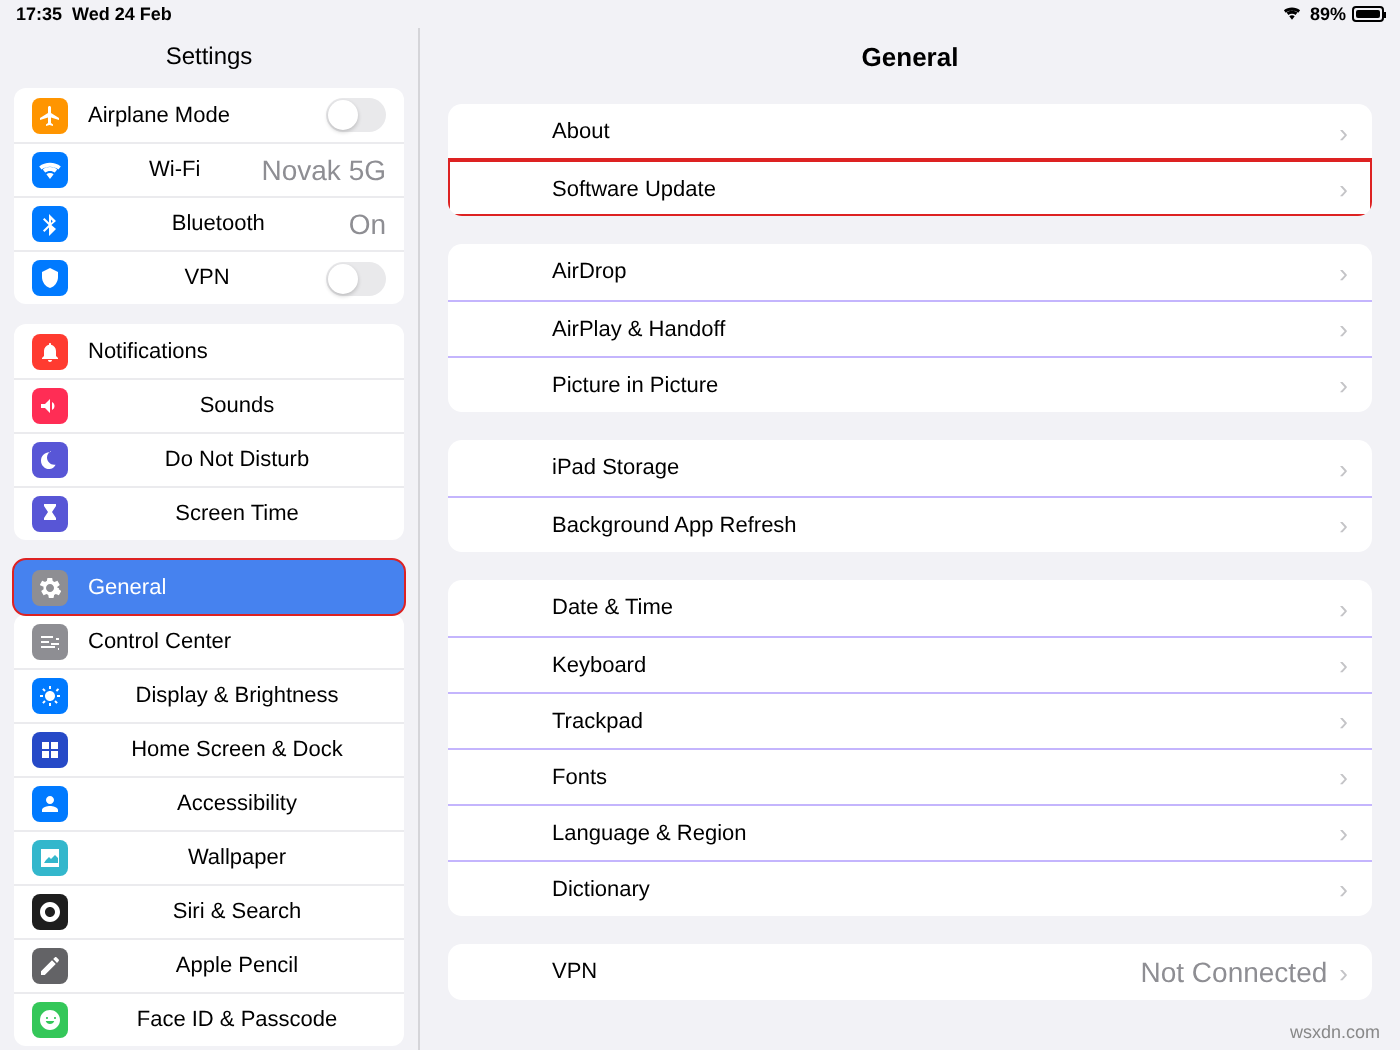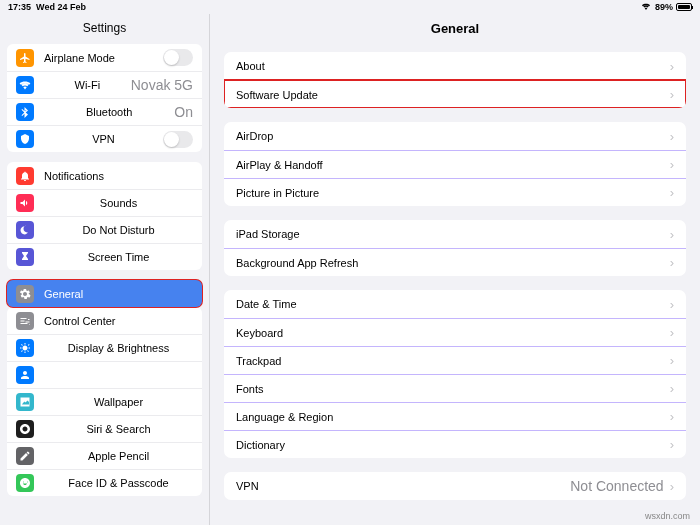--- a/index.html
+++ b/index.html
@@ -20,21 +20,21 @@
 .toggle::after { content: ''; position: absolute; width: 15px; height: 15px; background: #fff; border-radius: 50%; top: 1px; left: 1px; box-shadow: 0 1px 2px rgba(0,0,0,0.2); }
 .row.selected { background: #4682ef; }
 .row.selected .label { color: #fff; }
 .highlight-red { outline: 2px solid #d22; outline-offset: -1px; }
 .sidebar .highlight-red { border-radius: 6px; margin: 0 7px; }
 .detail { flex: 1; padding: 0 14px; overflow-y: auto; }
 .detail-title { text-align: center; font-weight: 700; font-size: 13px; padding: 7px 0 16px; }
 .dgroup { background: #fff; border-radius: 7px; margin-bottom: 14px; overflow: hidden; }
 .drow { display: flex; align-items: center; height: 28px; padding: 0 12px; font-size: 11px; }
 .drow + .drow { border-top: 1px solid #c4b5fd; }
-.drow .label { flex: 1; color: #000; }
+.drow .label { flex: 1; color: #000; margin-left: 40px; }
 .drow .value { color: #8e8e93; font-size: 14px; margin-right: 6px; }
 .chev { color: #c4c4c7; font-size: 13px; }
 .bat { display: inline-block; width: 16px; height: 8px; border: 1px solid #000; border-radius: 2px; position: relative; }
 .bat::after { content: ''; position: absolute; right: -2px; top: 2px; width: 1px; height: 3px; background: #000; }
 .bat-fill { position: absolute; left: 1px; top: 1px; bottom: 1px; width: 85%; background: #000; border-radius: 1px; }
 .watermark { position: absolute; bottom: 4px; right: 10px; font-size: 9px; color: #888; text-align: right; }
 </style>
 </head>
 <body>
 
@@ -149,25 +149,34 @@
         </div>
         <div class="row">
           <span class="icon" style="background:#007aff">
             <svg viewBox="0 0 24 24">
               <path d="M12 7c-2.8 0-5 2.2-5 5s2.2 5 5 5 5-2.2 5-5-2.2-5-5-5zM2 13h3v-2H2v2zm17 0h3v-2h-3v2zM11 2v3h2V2h-2zm0 17v3h2v-3h-2zM5.6 4.2L4.2 5.6l2.1 2.1 1.4-1.4-2.1-2.1zm12.1 12.1l-1.4 1.4 2.1 2.1 1.4-1.4-2.1-2.1zm2.1-12.1l-2.1 2.1 1.4 1.4 2.1-2.1-1.4-1.4zM6.3 16.3l-2.1 2.1 1.4 1.4 2.1-2.1-1.4-1.4z"></path>
             </svg>
           </span>
           <span class="label">Display &amp; Brightness</span>
         </div>
         <div class="row">
+          <span class="icon" style="background:#2649c7">
+            <svg viewBox="0 0 24 24">
+              <path d="M4 4h7v7H4zm9 0h7v7h-7zM4 13h7v7H4zm9 0h7v7h-7z"></path>
+            </svg>
+          </span>
+          <span class="label">Home Screen &amp; Dock</span>
+        </div>
+        <div class="row">
           <span class="icon" style="background:#007aff">
             <svg viewBox="0 0 24 24">
               <path d="M12 12c2.2 0 4-1.8 4-4s-1.8-4-4-4-4 1.8-4 4 1.8 4 4 4zm0 2c-2.7 0-8 1.3-8 4v2h16v-2c0-2.7-5.3-4-8-4z"></path>
             </svg>
           </span>
+          <span class="label">Accessibility</span>
         </div>
         <div class="row">
           <span class="icon" style="background:#33b7cc">
             <svg viewBox="0 0 24 24">
               <path d="M21 3H3v18h18V3zM8 14l3-3 2 2 4-4 3 3v5H6l2-3z"></path>
             </svg>
           </span>
           <span class="label">Wallpaper</span>
         </div>
         <div class="row">

